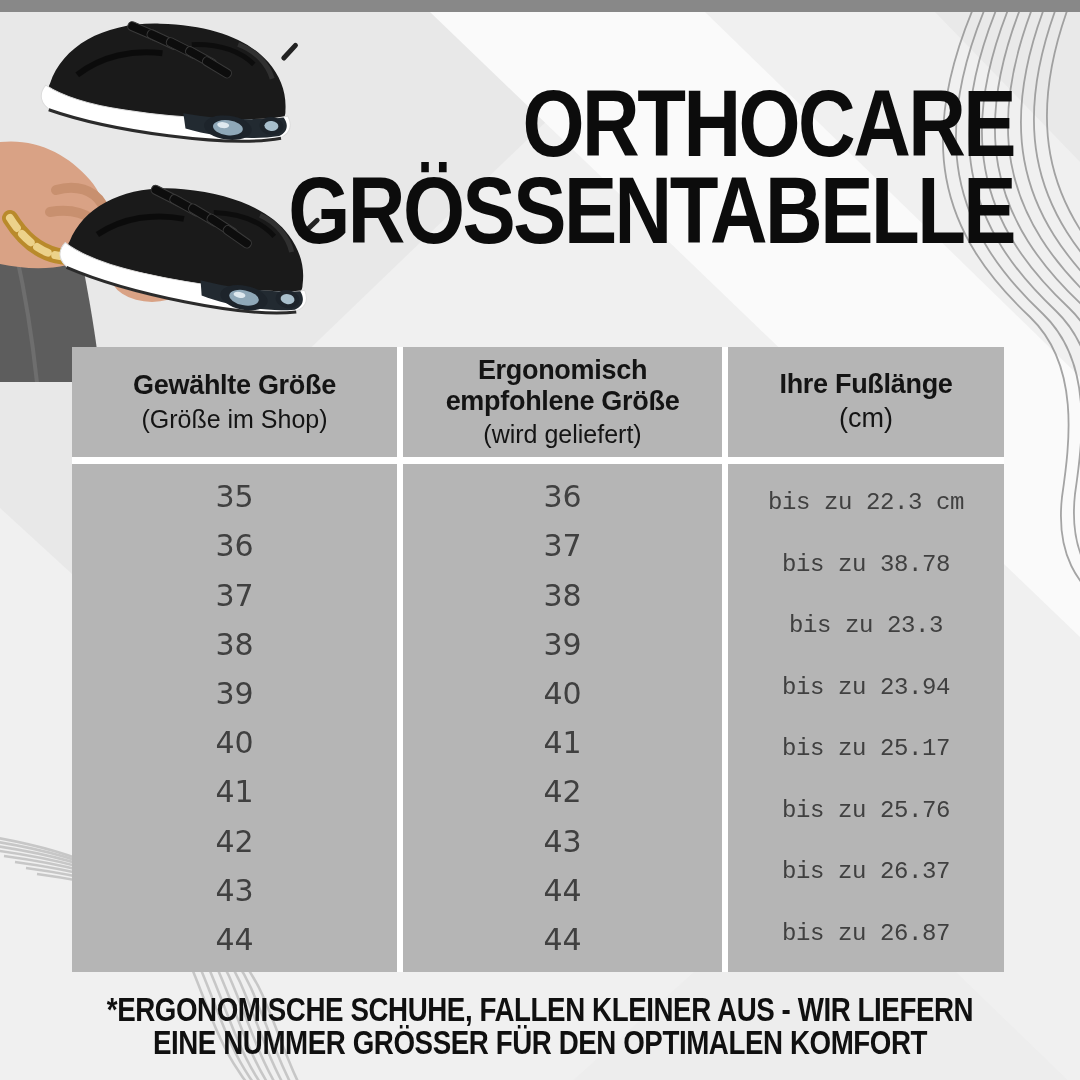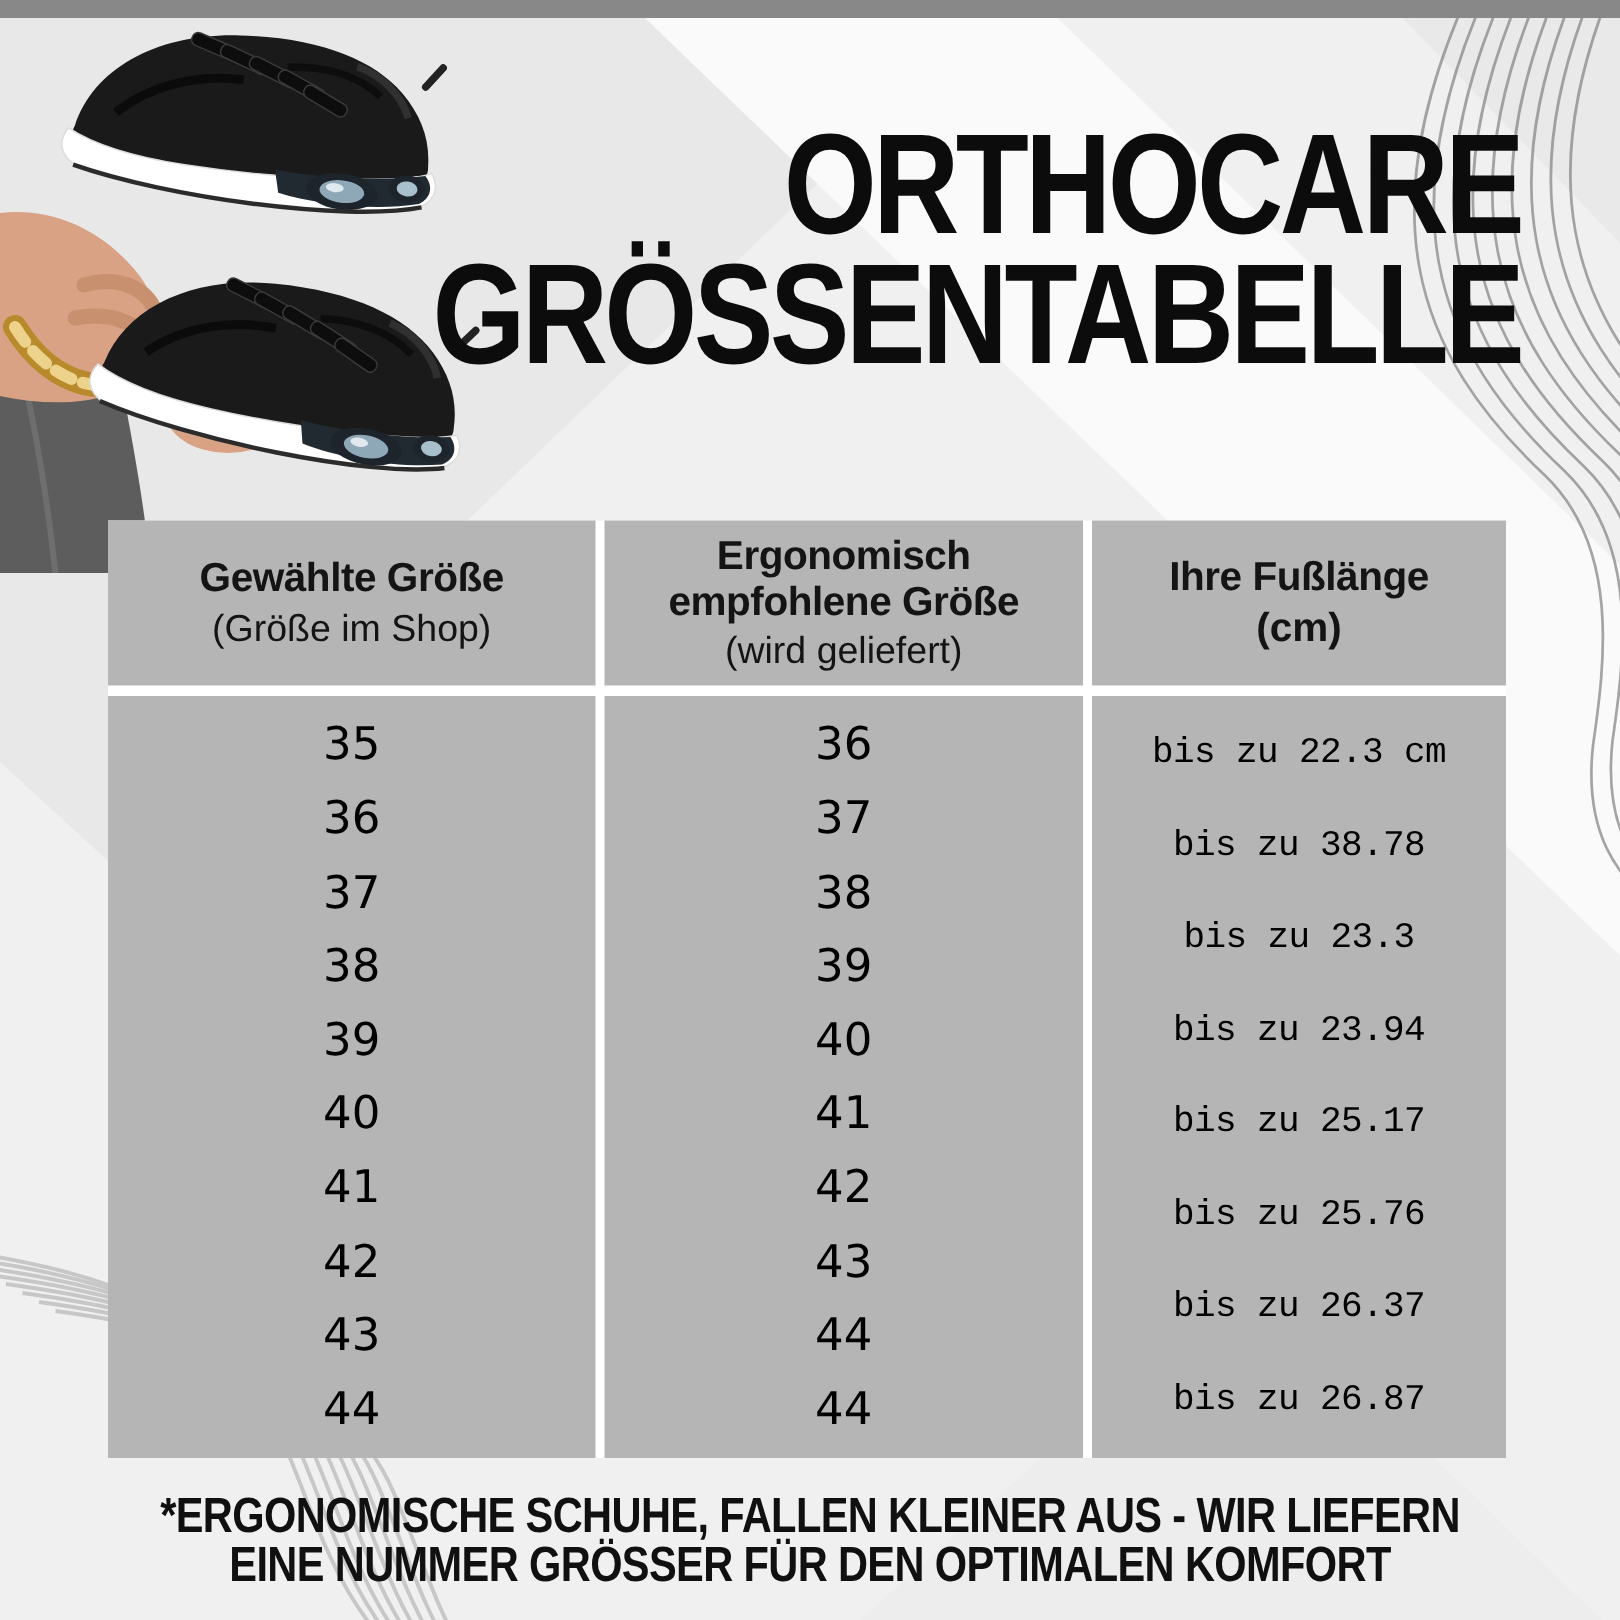--- a/index.html
+++ b/index.html
@@ -13,24 +13,24 @@
          transform:scaleX(.84);transform-origin:top right;white-space:nowrap;}
   
   .size-table{position:absolute;left:72px;top:335px;background:#ffffff;display:grid;
               grid-template-columns:325px 319px 276px;grid-template-rows:110px 508px;
               gap:7px 6px;}
   .hcell{background:#b5b5b5;display:flex;flex-direction:column;align-items:center;
          justify-content:center;text-align:center;color:#141414;}
   .hcell.c2{padding:0 24px;}
   .hmain{font-weight:700;font-size:27px;line-height:1.12;letter-spacing:-.3px;}
   .hsub{font-weight:400;font-size:25px;line-height:1.2;margin-top:3px;}
-  .c3 .hsub{font-weight:700;font-size:27px;}
+  .c3 .hsub{font-weight:400;font-size:27px;}
   .bodycol{background:#b5b5b5;display:flex;flex-direction:column;padding:8px 0;}
   .bodycol .cell{flex:1;display:flex;align-items:center;justify-content:center;
-                 font-family:"DejaVu Sans",sans-serif;color:#000000;font-size:30px;}
+                 font-family:"DejaVu Sans",sans-serif;color:#404040;font-size:30px;}
   .bodycol.col-2 .cell{font-size:24px;letter-spacing:-.4px;font-family:Liberation Mono, monospace;}
   
   .footnote{position:absolute;left:0;right:0;top:981px;text-align:center;color:#101010;
             font-weight:700;font-size:33px;line-height:1.0;letter-spacing:-.5px;
             transform:scaleX(.84);transform-origin:top center;white-space:nowrap;}
 </style>
 </head>
 <body>
 
 <div class="canvas">

